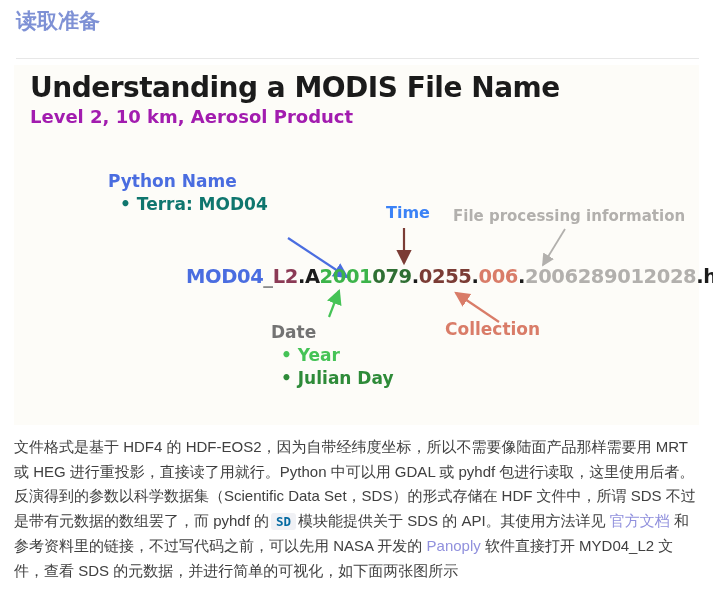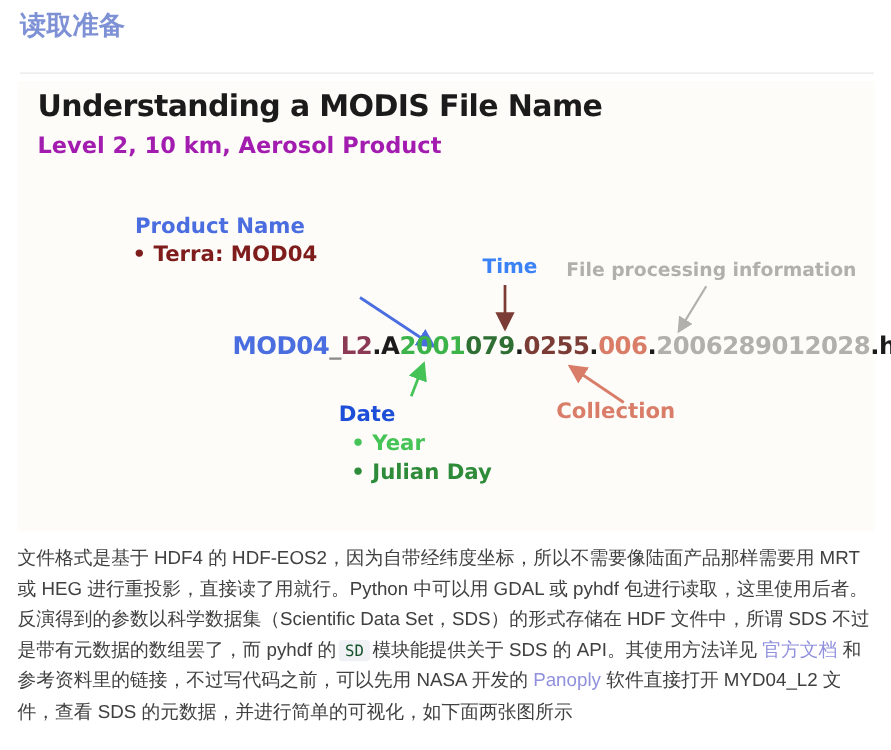--- a/index.html
+++ b/index.html
@@ -14,44 +14,44 @@
     color:#7e91d5;padding-bottom:24px;border-bottom:1px solid #e7e7e7;
   }
   p.intro{margin:18px 0 0 0;font-size:15px;line-height:22px;color:#404040;}
   
   .figure{
     position:relative;margin-top:6px;width:685px;height:360px;
     background:#fdfcf8;
     font-family:"DejaVu Sans","Liberation Sans",sans-serif;
   }
   .figure .abs{position:absolute;white-space:nowrap;font-weight:700;}
-  .fig-title{left:16px;top:6px;font-size:24px;color:#1b1b1b;letter-spacing:-0.5px;}
+  .fig-title{left:16px;top:6px;font-size:28px;color:#1b1b1b;letter-spacing:-0.5px;}
   .fig-subtitle{left:16px;top:41px;font-size:18px;color:#a21caf;}
   .lbl-product{left:94px;top:106px;font-size:17px;color:#4a6de0;}
   .bullet-item{font-size:17px;}
   .bullet-item::before{content:"• ";}
-  .b-terra{left:92px;top:129px;color:#7f1d1d;}
+  .b-terra{left:106px;top:129px;color:#0f766e;}
   .b-aqua{left:103px;top:152px;color:#1b1b1b;}
   .lbl-time{left:372px;top:138px;font-size:16px;color:#3b82f6;}
   .lbl-fileproc{left:439px;top:142px;font-size:15px;color:#b2b0ad;}
   .filename{left:172px;top:200px;font-size:19.5px;letter-spacing:-0.4px;}
-  .lbl-date{left:257px;top:257px;font-size:17px;color:#1d4ed8;}
+  .lbl-date{left:257px;top:257px;font-size:17px;color:#737373;}
   .b-year{left:267px;top:280px;color:#45c356;}
   .b-julian{left:267px;top:303px;color:#2e8b39;}
   .lbl-collection{left:431px;top:254px;font-size:17px;color:#d97c68;}
   .arrows{position:absolute;left:0;top:0;width:685px;height:360px;pointer-events:none;}
   
   p.body-text{
     margin:10px 0 0 0;width:685px;
     font-size:15px;line-height:24.5px;color:#404040;
   }
   .inline-code{
     font-family:"DejaVu Sans Mono","Liberation Mono",monospace;
-    font-size:12.5px;background:#f0f1f5;color:#14532d;
-    border-radius:3px;padding:1px 5px;margin:0 2px;
+    font-size:12.5px;background:#f0f1f5;color:#0369a1;
+    border-radius:3px;padding:1px 5px;margin:0 2px;font-weight:bold;
   }
   .inline-link{color:#9090dd;text-decoration:none;cursor:pointer;}
 </style>
 </head>
 <body>
 
 <div class="content">
 
   <h2 class="sec-heading">读取准备</h2>
 
@@ -79,21 +79,21 @@
       <line x1="274" y1="173" x2="333" y2="212" stroke="#4a6de0" stroke-width="2.2" marker-end="url(#m-blue)"></line>
       <line x1="390" y1="163" x2="390" y2="198" stroke="#7b3c35" stroke-width="2.2" marker-end="url(#m-maroon)"></line>
       <line x1="551" y1="164" x2="529" y2="200" stroke="#b2b0ad" stroke-width="1.8" marker-end="url(#m-gray)"></line>
       <line x1="315" y1="252" x2="325" y2="226" stroke="#45c356" stroke-width="2.2" marker-end="url(#m-green)"></line>
       <line x1="485" y1="257" x2="442" y2="228" stroke="#d97c68" stroke-width="2.2" marker-end="url(#m-salmon)"></line>
     </svg>
 
     <div class="abs fig-title">Understanding a MODIS File Name</div>
     <div class="abs fig-subtitle">Level 2, 10 km, Aerosol Product</div>
 
-    <div class="abs lbl-product">Product Name</div>
+    <div class="abs lbl-product">Python Name</div>
     <div class="abs bullet-item b-terra">Terra: MOD04</div>
 
     <div class="abs lbl-time">Time</div>
     <div class="abs lbl-fileproc">File processing information</div>
 
     <div class="abs filename"><span style="color: rgb(74, 109, 224);">MOD04</span><span style="color: rgb(138, 138, 138);">_</span><span style="color: rgb(139, 58, 85);">L2</span><span style="color: rgb(27, 27, 27);">.A</span><span style="color: rgb(60, 180, 74);">2001</span><span style="color: rgb(47, 111, 51);">079</span><span style="color: rgb(27, 27, 27);">.</span><span style="color: rgb(123, 60, 53);">0255</span><span style="color: rgb(27, 27, 27);">.</span><span style="color: rgb(217, 124, 104);">006</span><span style="color: rgb(27, 27, 27);">.</span><span style="color: rgb(178, 176, 173);">2006289012028</span><span style="color: rgb(27, 27, 27);">.hdf</span></div>
 
     <div class="abs lbl-date">Date</div>
     <div class="abs bullet-item b-year">Year</div>
     <div class="abs lbl-collection">Collection</div>

